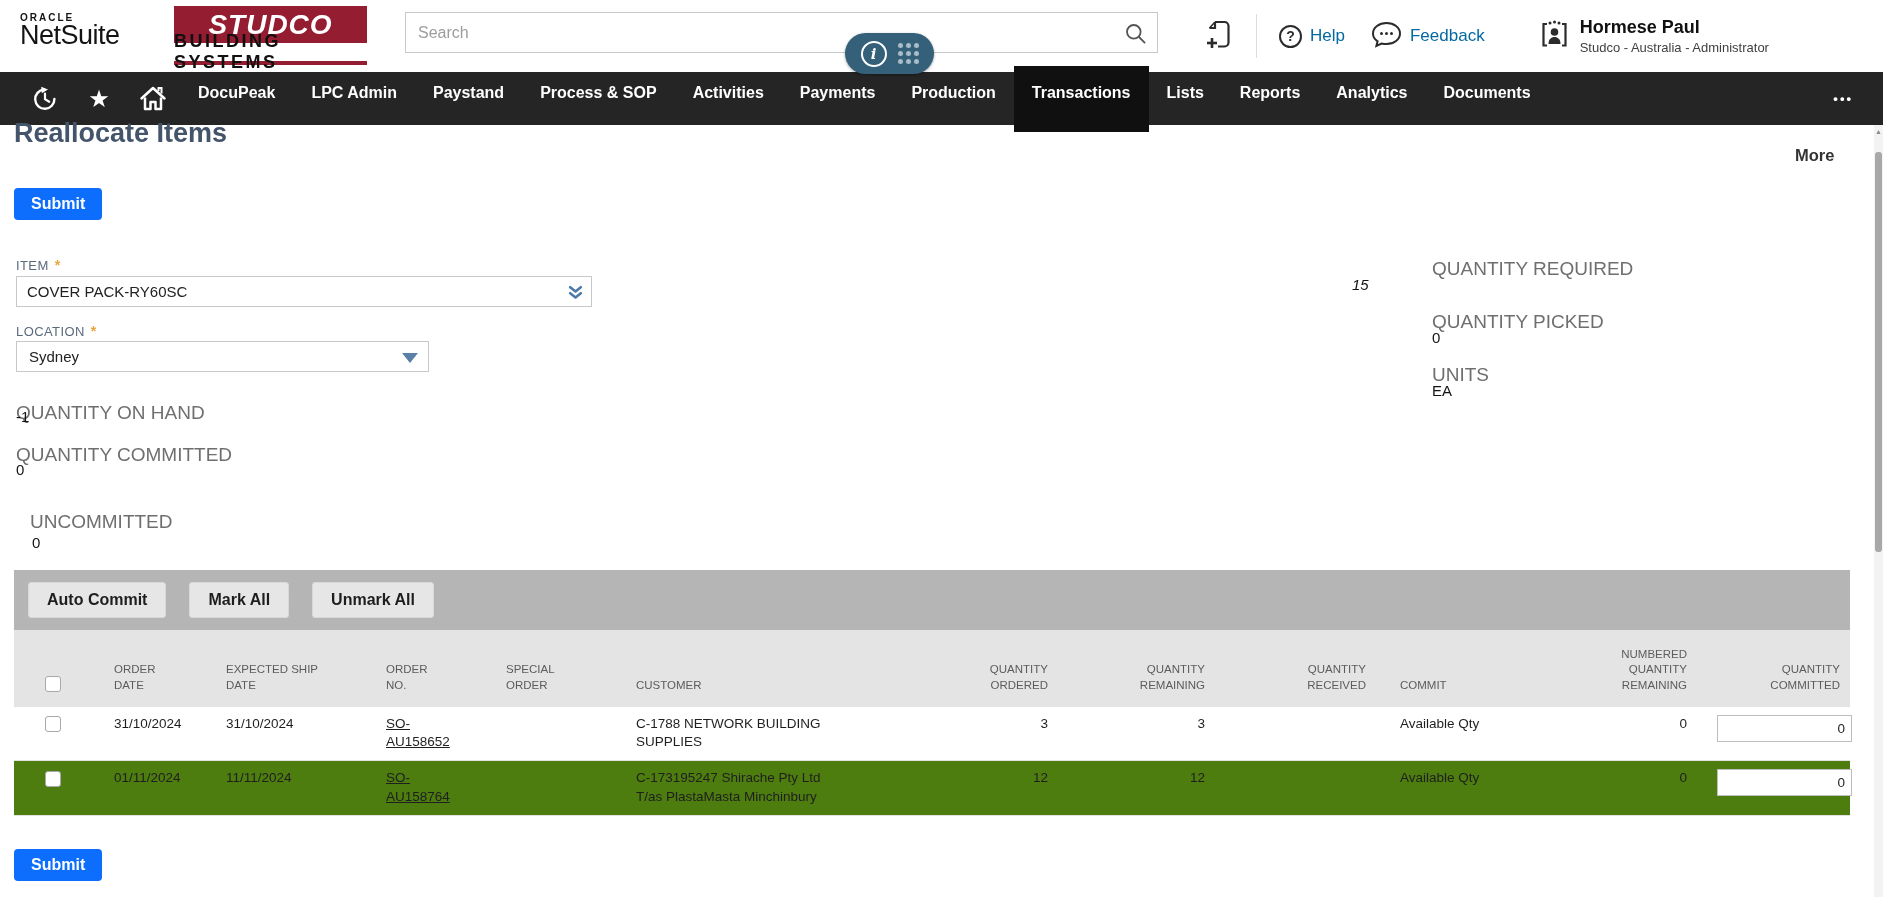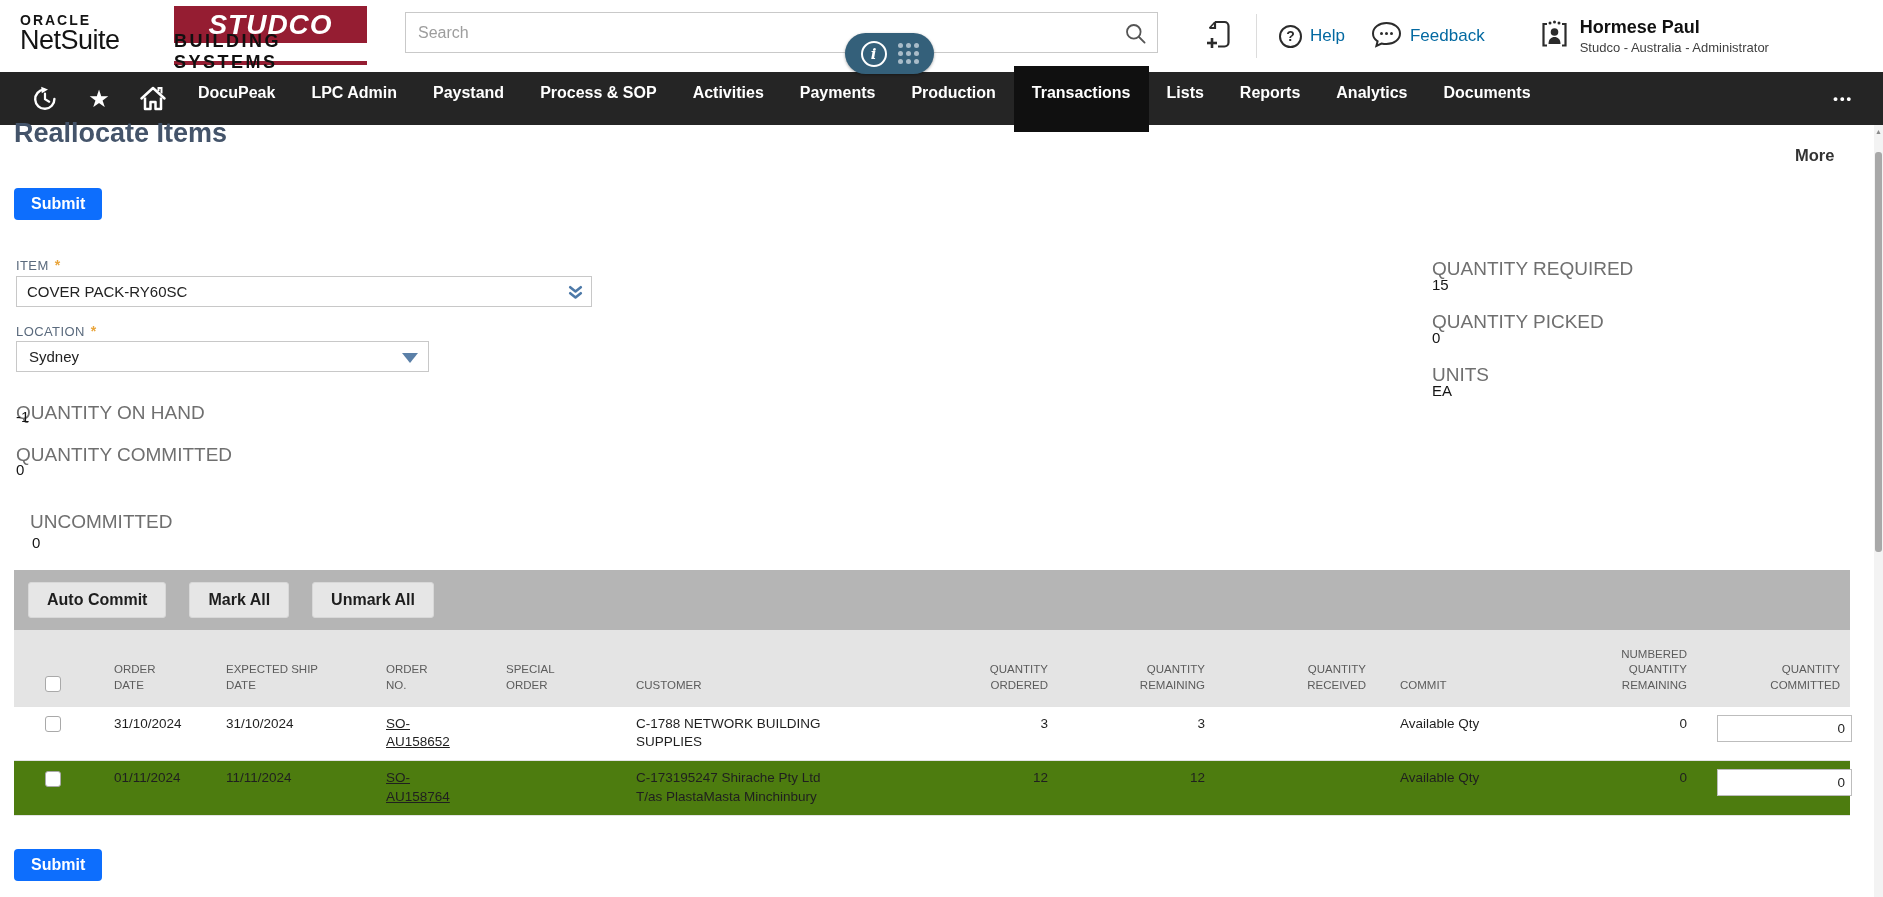--- a/index.html
+++ b/index.html
@@ -3,21 +3,21 @@
 <meta charset="utf-8">
 <style>
   * { margin:0; padding:0; box-sizing:border-box; }
   html,body { background:#ffffff; }
   body { font-family:"Liberation Sans", sans-serif; }
   .page { position:relative; width:1883px; height:897px; overflow:hidden; background:#fff; }
 
   
   .topbar { position:absolute; left:0; top:0; width:1883px; height:72px; background:#fff; }
   .oracle-logo { position:absolute; left:20px; top:12px; color:#141414; cursor:pointer; }
-  .oracle-line1 { font-size:14px; font-weight:bold; letter-spacing:2px; }
+  .oracle-line1 { font-size:10px; font-weight:bold; letter-spacing:2px; }
   .oracle-line2 { font-size:27px; margin-top:-3px; letter-spacing:-0.5px; }
   .studco { position:absolute; left:174px; top:6px; width:193px; height:59px; cursor:pointer; }
   .studco-top { height:37px; background:#951d32; display:flex; align-items:center; justify-content:center;
                 color:#fff; font-weight:bold; font-size:28px; letter-spacing:1px; font-style:italic; }
   .studco-mid { height:18px; background:#fff; display:flex; align-items:center; justify-content:center;
                 color:#101010; font-weight:bold; font-size:18px; letter-spacing:2.5px; }
   .studco-bar { height:4px; background:#951d32; }
   .search-wrap { position:absolute; left:405px; top:12px; width:753px; height:41px; border:1px solid #c9c9c9; background:#fff; }
   .search-wrap input { width:100%; height:100%; border:none; outline:none; font-size:16px; color:#333;
                        padding:0 44px 0 12px; font-family:"Liberation Sans", sans-serif; background:transparent; }
@@ -263,21 +263,21 @@
   <div class="plain-label" style="left:16px; top:402px;">QUANTITY ON HAND</div>
   <div class="plain-value" style="left:16px; top:408px;">-1</div>
 
   <div class="plain-label" style="left:16px; top:444px;">QUANTITY COMMITTED</div>
   <div class="plain-value" style="left:16px; top:461px;">0</div>
 
   <div class="plain-label" style="left:30px; top:511px;">UNCOMMITTED</div>
   <div class="plain-value" style="left:32px; top:534px;">0</div>
 
   <div class="plain-label" style="left:1432px; top:258px;">QUANTITY REQUIRED</div>
-  <div class="plain-value" style="left:1432px; top:276px;">15</div>
+  <div class="plain-value" style="left:1352px; top:276px;font-style:italic;">15</div>
 
   <div class="plain-label" style="left:1432px; top:311px;">QUANTITY PICKED</div>
   <div class="plain-value" style="left:1432px; top:329px;">0</div>
 
   <div class="plain-label" style="left:1432px; top:364px;">UNITS</div>
   <div class="plain-value" style="left:1432px; top:382px;">EA</div>
 
   <div class="sublist">
     <div class="toolbar">
       <button class="tb-btn">Auto Commit</button>

